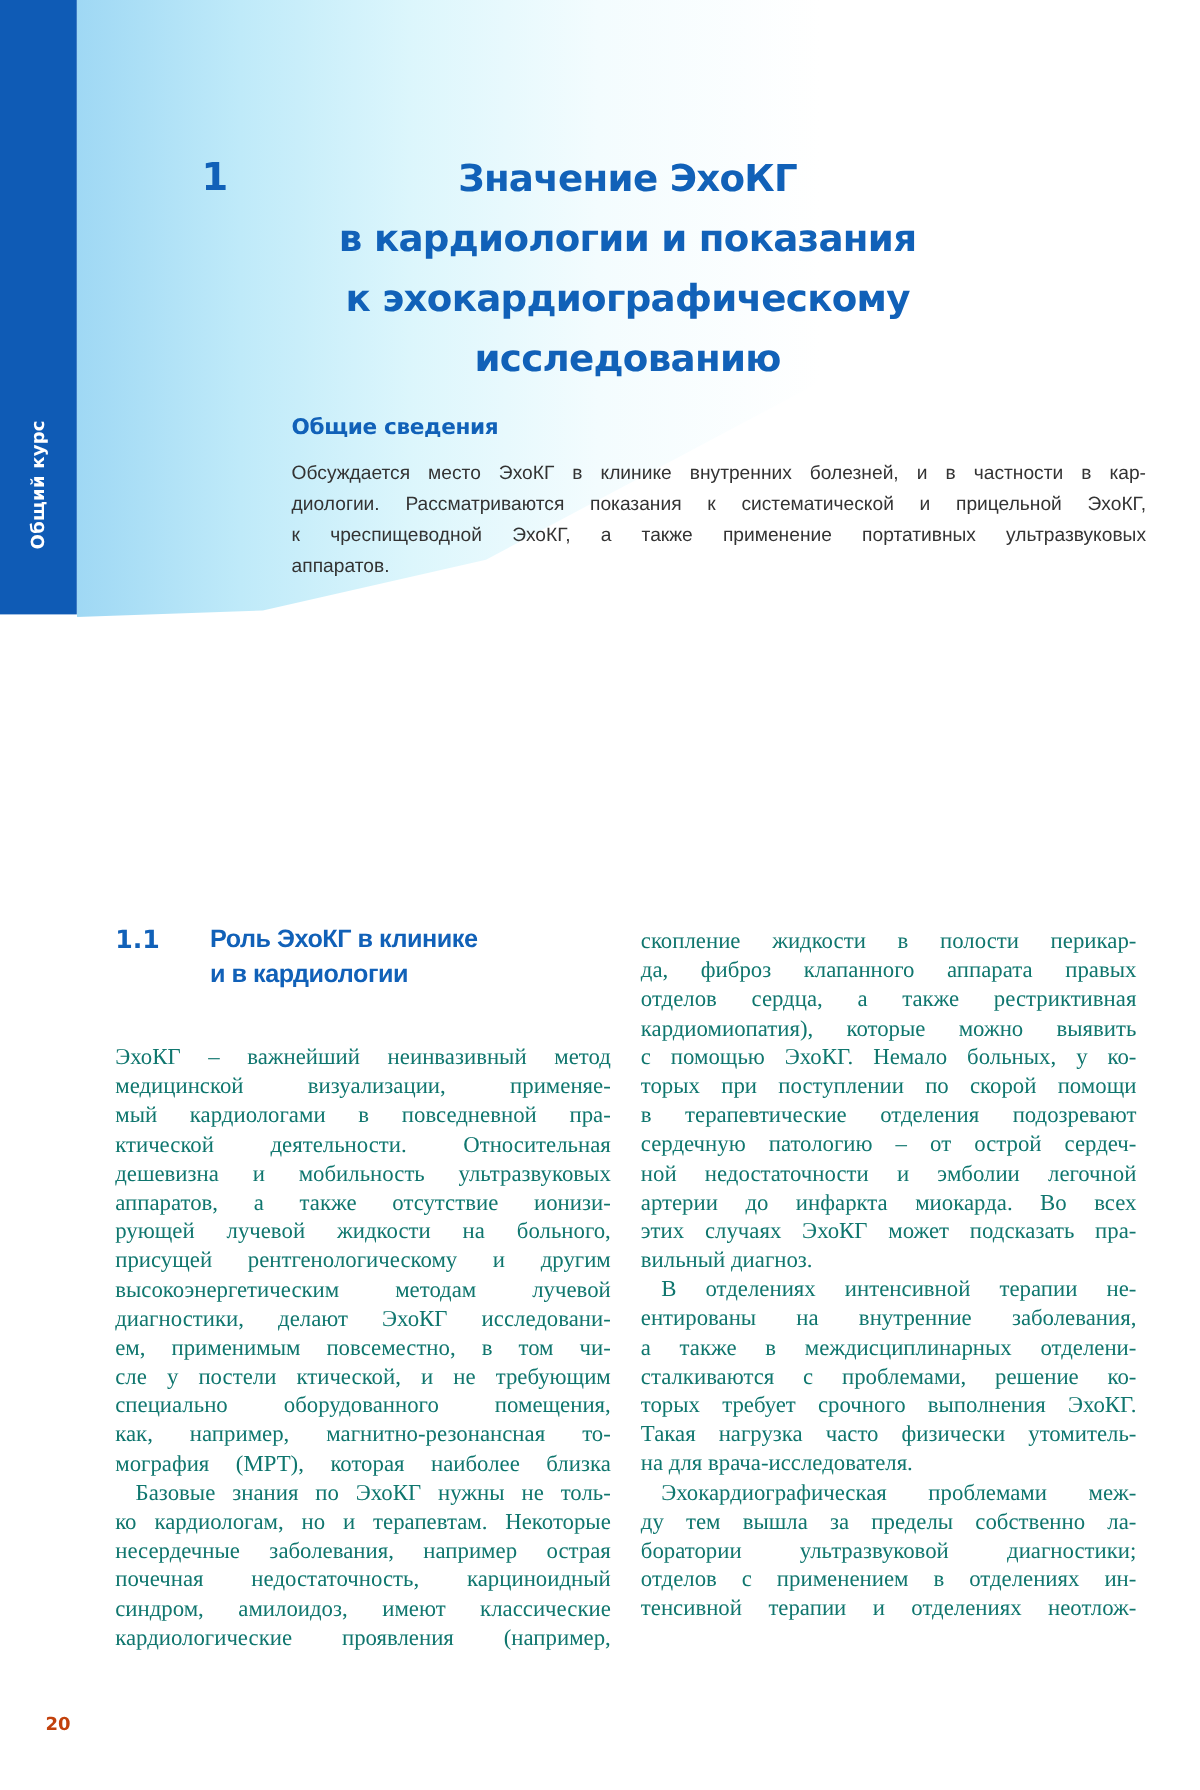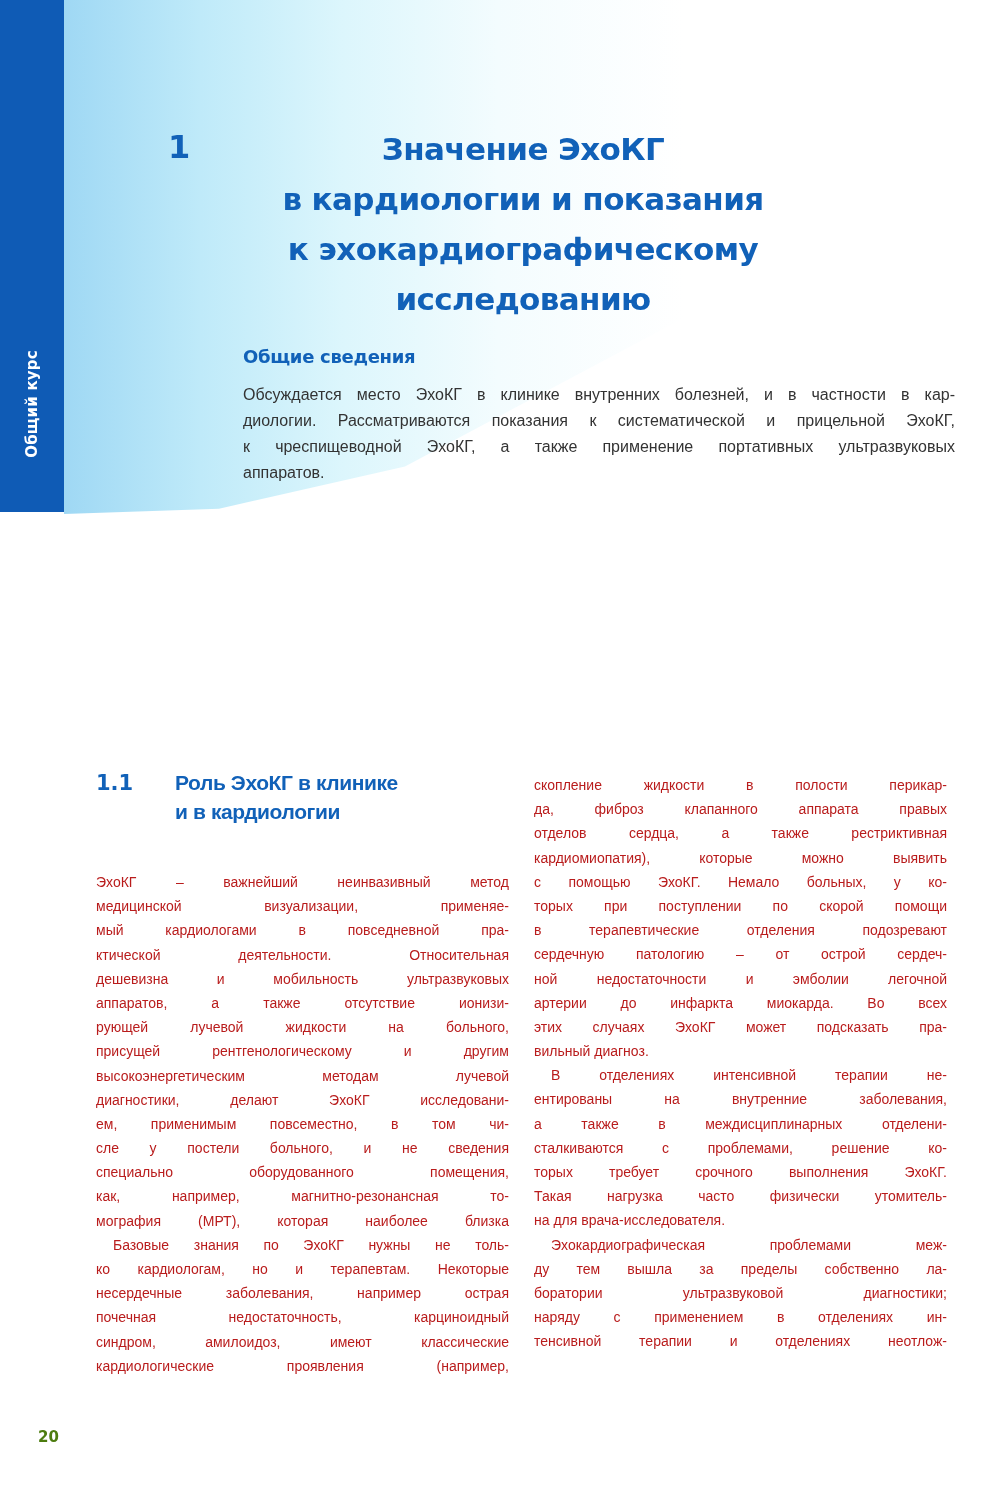--- a/index.html
+++ b/index.html
@@ -55,32 +55,32 @@
     font-size: 21px; color: #1161b8;
   }
   .section-title {
     position: absolute; left: 175px; top: 768px; width: 320px;
     font-family: Liberation Sans, sans-serif; font-weight: bold;
     font-size: 21px; line-height: 29px; color: #1161b8; letter-spacing: -0.4px;
   }
   .section-title span { display: block; white-space: nowrap; }
   .col {
     position: absolute; width: 413px;
-    font-family: Liberation Sans, sans-serif;
-    font-size: 14px; line-height: 24.2px; color: #b91c1c;
+    font-family: Liberation Serif, serif;
+    font-size: 19px; line-height: 24.2px; color: #0f766e;
   }
   .col span.line { display: block; white-space: nowrap; text-align: justify; text-align-last: justify; height: 24.2px; }
   .col span.line.end { text-align-last: left; }
   .col span.line.indent { padding-left: 17px; }
   .col-left { left: 96px; top: 870px; }
   .col-right { left: 534px; top: 773px; }
   .page-number {
     position: absolute; left: 38px; top: 1428px;
     font-family: "DejaVu Sans", sans-serif; font-weight: bold;
-    font-size: 15px; color: #4d7c0f; text-align: center;
+    font-size: 15px; color: #c2410c; text-align: center;
   }
 </style>
 </head>
 <body>
 
 <div class="gradient-band"></div>
 <div class="side-strip">
   <div class="side-label">Общий курс</div>
 </div>
 
@@ -111,21 +111,21 @@
   <span class="line">медицинской визуализации, применяе-</span>
   <span class="line">мый кардиологами в повседневной пра-</span>
   <span class="line">ктической деятельности. Относительная</span>
   <span class="line">дешевизна и мобильность ультразвуковых</span>
   <span class="line">аппаратов, а также отсутствие ионизи-</span>
   <span class="line">рующей лучевой жидкости на больного,</span>
   <span class="line">присущей рентгенологическому и другим</span>
   <span class="line">высокоэнергетическим методам лучевой</span>
   <span class="line">диагностики, делают ЭхоКГ исследовани-</span>
   <span class="line">ем, применимым повсеместно, в том чи-</span>
-  <span class="line">сле у постели больного, и не сведения</span>
+  <span class="line">сле у постели ктической, и не требующим</span>
   <span class="line">специально оборудованного помещения,</span>
   <span class="line">как, например, магнитно-резонансная то-</span>
   <span class="line">мография (МРТ), которая наиболее близка</span>
   <span class="line indent">Базовые знания по ЭхоКГ нужны не толь-</span>
   <span class="line">ко кардиологам, но и терапевтам. Некоторые</span>
   <span class="line">несердечные заболевания, например острая</span>
   <span class="line">почечная недостаточность, карциноидный</span>
   <span class="line">синдром, амилоидоз, имеют классические</span>
   <span class="line">кардиологические проявления (например,</span>
 </div>
@@ -146,17 +146,17 @@
   <span class="line indent">В отделениях интенсивной терапии не-</span>
   <span class="line">ентированы на внутренние заболевания,</span>
   <span class="line">а также в междисциплинарных отделени-</span>
   <span class="line">сталкиваются с проблемами, решение ко-</span>
   <span class="line">торых требует срочного выполнения ЭхоКГ.</span>
   <span class="line">Такая нагрузка часто физически утомитель-</span>
   <span class="line end">на для врача-исследователя.</span>
   <span class="line indent">Эхокардиографическая проблемами меж-</span>
   <span class="line">ду тем вышла за пределы собственно ла-</span>
   <span class="line">боратории ультразвуковой диагностики;</span>
-  <span class="line">наряду с применением в отделениях ин-</span>
+  <span class="line">отделов с применением в отделениях ин-</span>
   <span class="line">тенсивной терапии и отделениях неотлож-</span>
 </div>
 
 <div class="page-number">20</div>
 
 </body></html>

